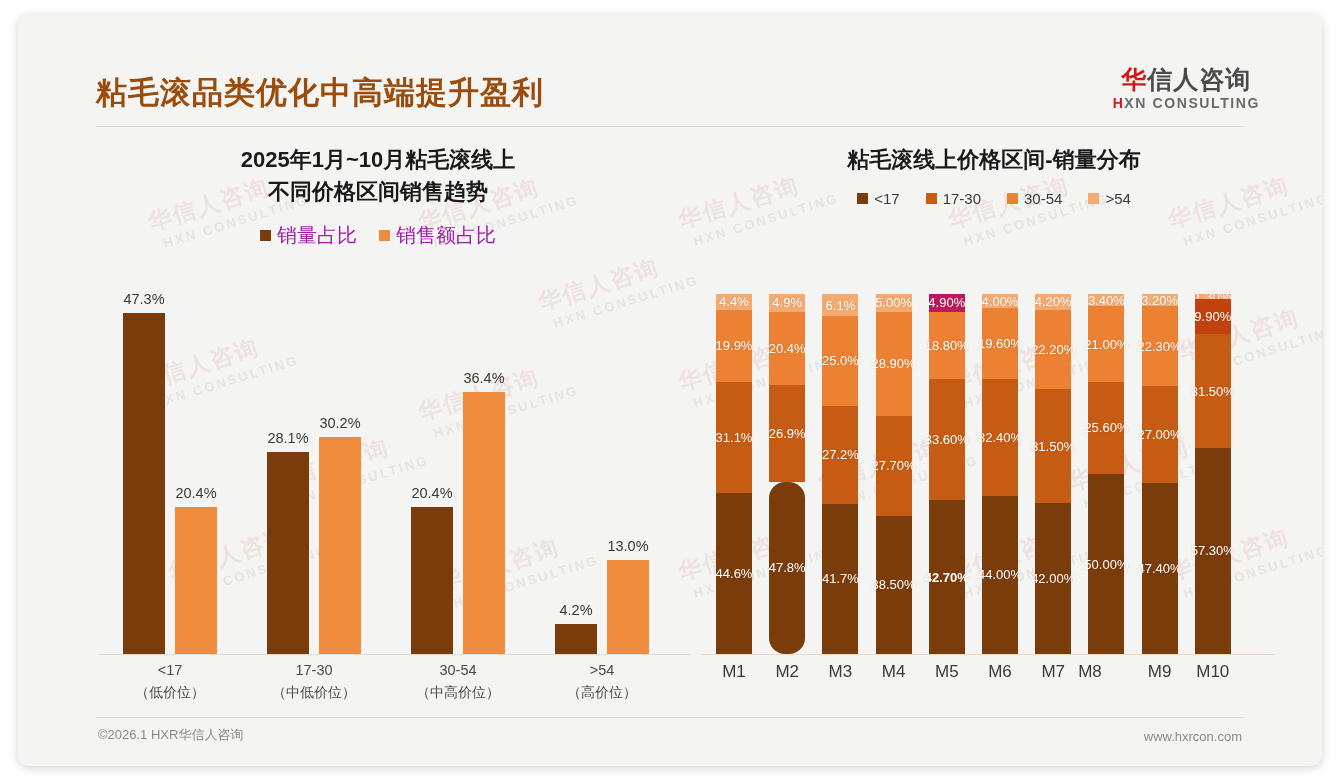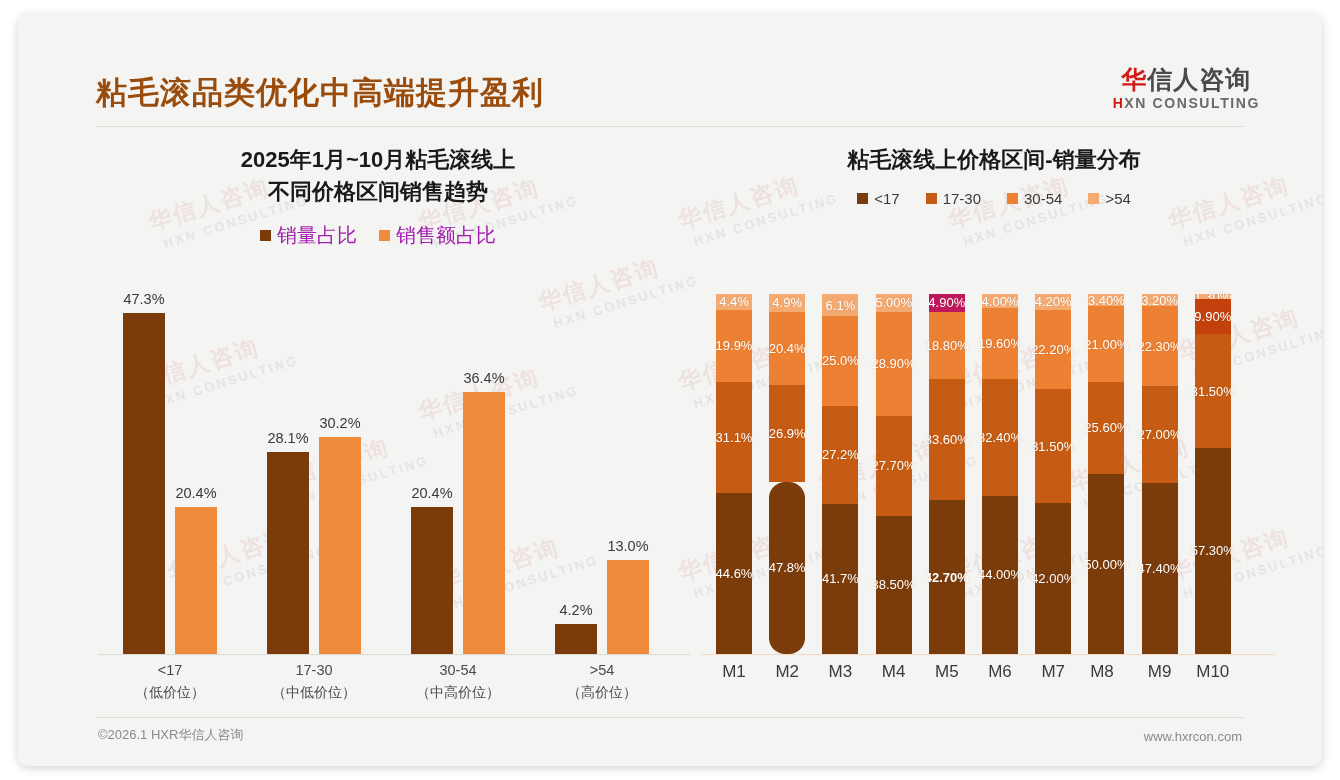--- a/index.html
+++ b/index.html
@@ -561,21 +561,21 @@
       </div>
     <div id="stacked-axis"></div>
     <div id="stacked-cats">
         <div class="mcat" style="left: 0px;">M1</div>
         <div class="mcat" style="left: 53.2px;">M2</div>
         <div class="mcat" style="left: 106.4px;">M3</div>
         <div class="mcat" style="left: 159.6px;">M4</div>
         <div class="mcat" style="left: 212.8px;">M5</div>
         <div class="mcat" style="left: 266px;">M6</div>
         <div class="mcat" style="left: 319.2px;">M7</div>
-        <div class="mcat" style="left: 368px;">M8</div>
+        <div class="mcat" style="left: 356px;">M8</div>
         <div class="mcat" style="left: 425.6px;">M9</div>
         <div class="mcat" style="left: 478.8px;">M10</div>
       </div>
   </div>
 
   <div id="footer-rule"></div>
   <div id="footer-left">©2026.1 HXR华信人咨询</div>
   <div id="footer-right">www.hxrcon.com</div>
 </div>
 

